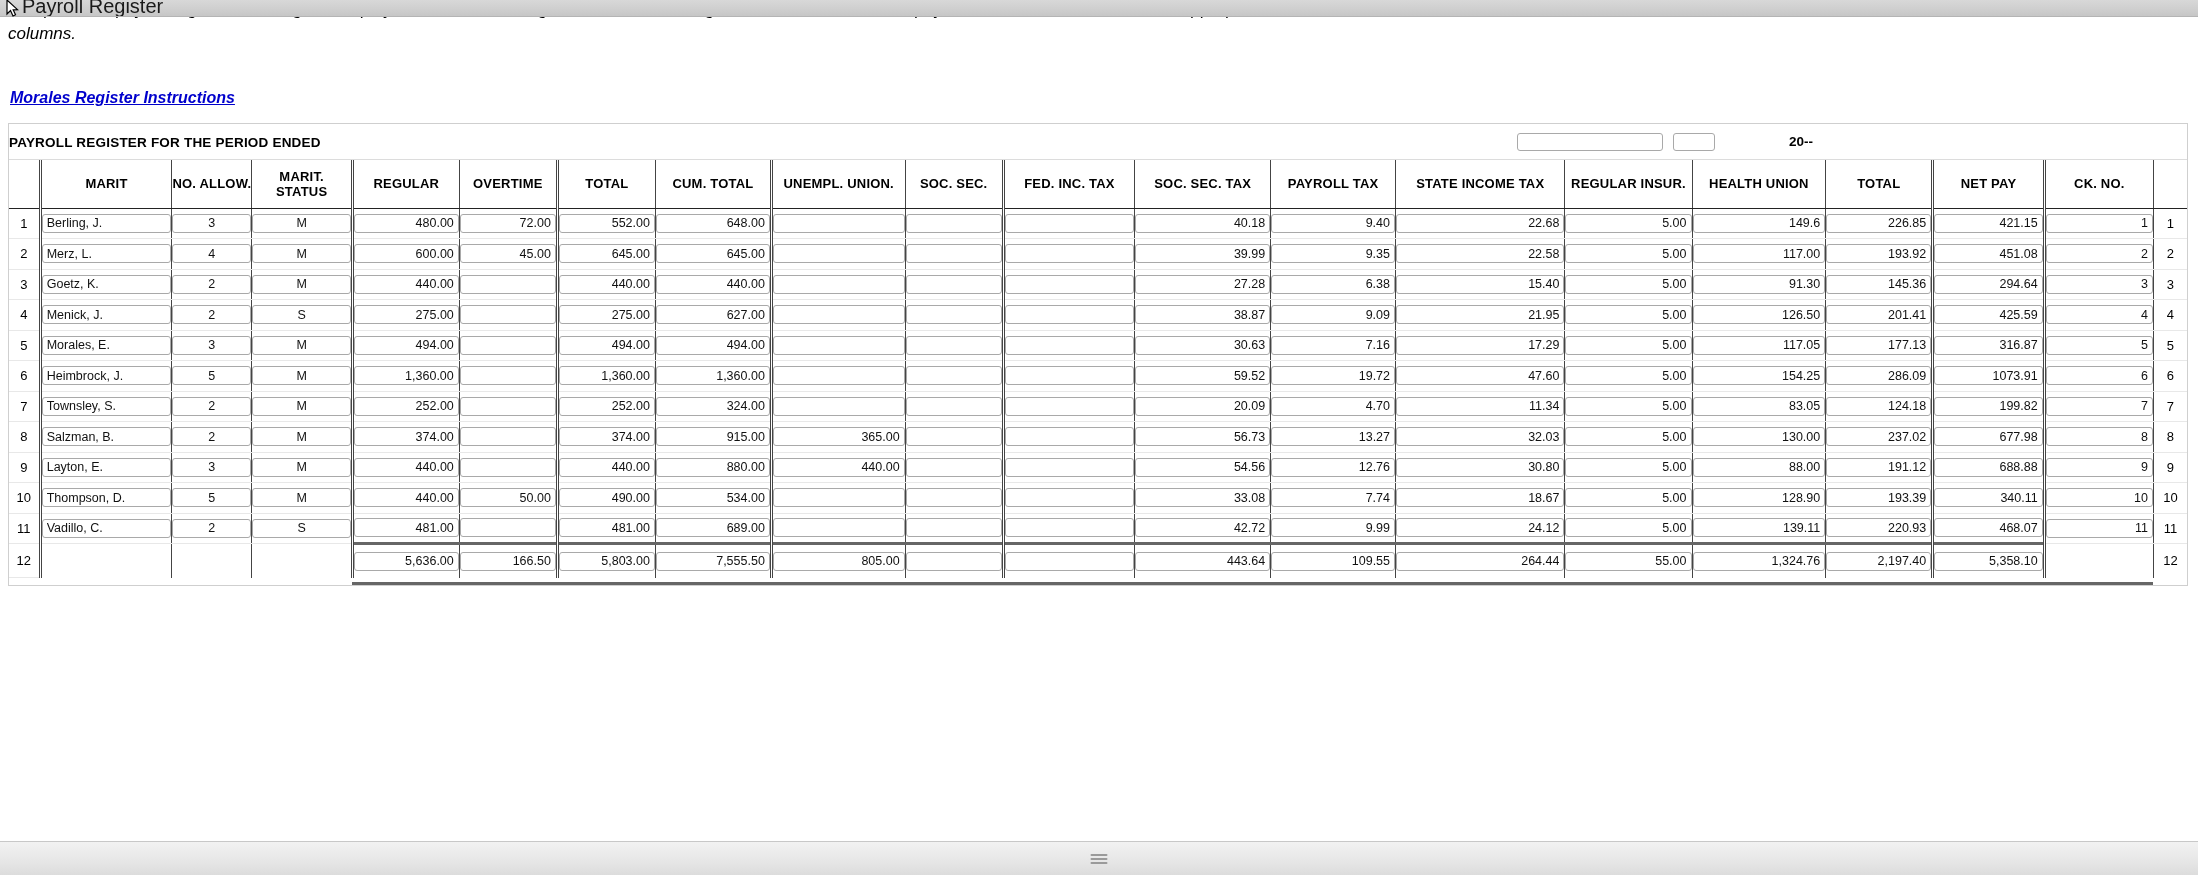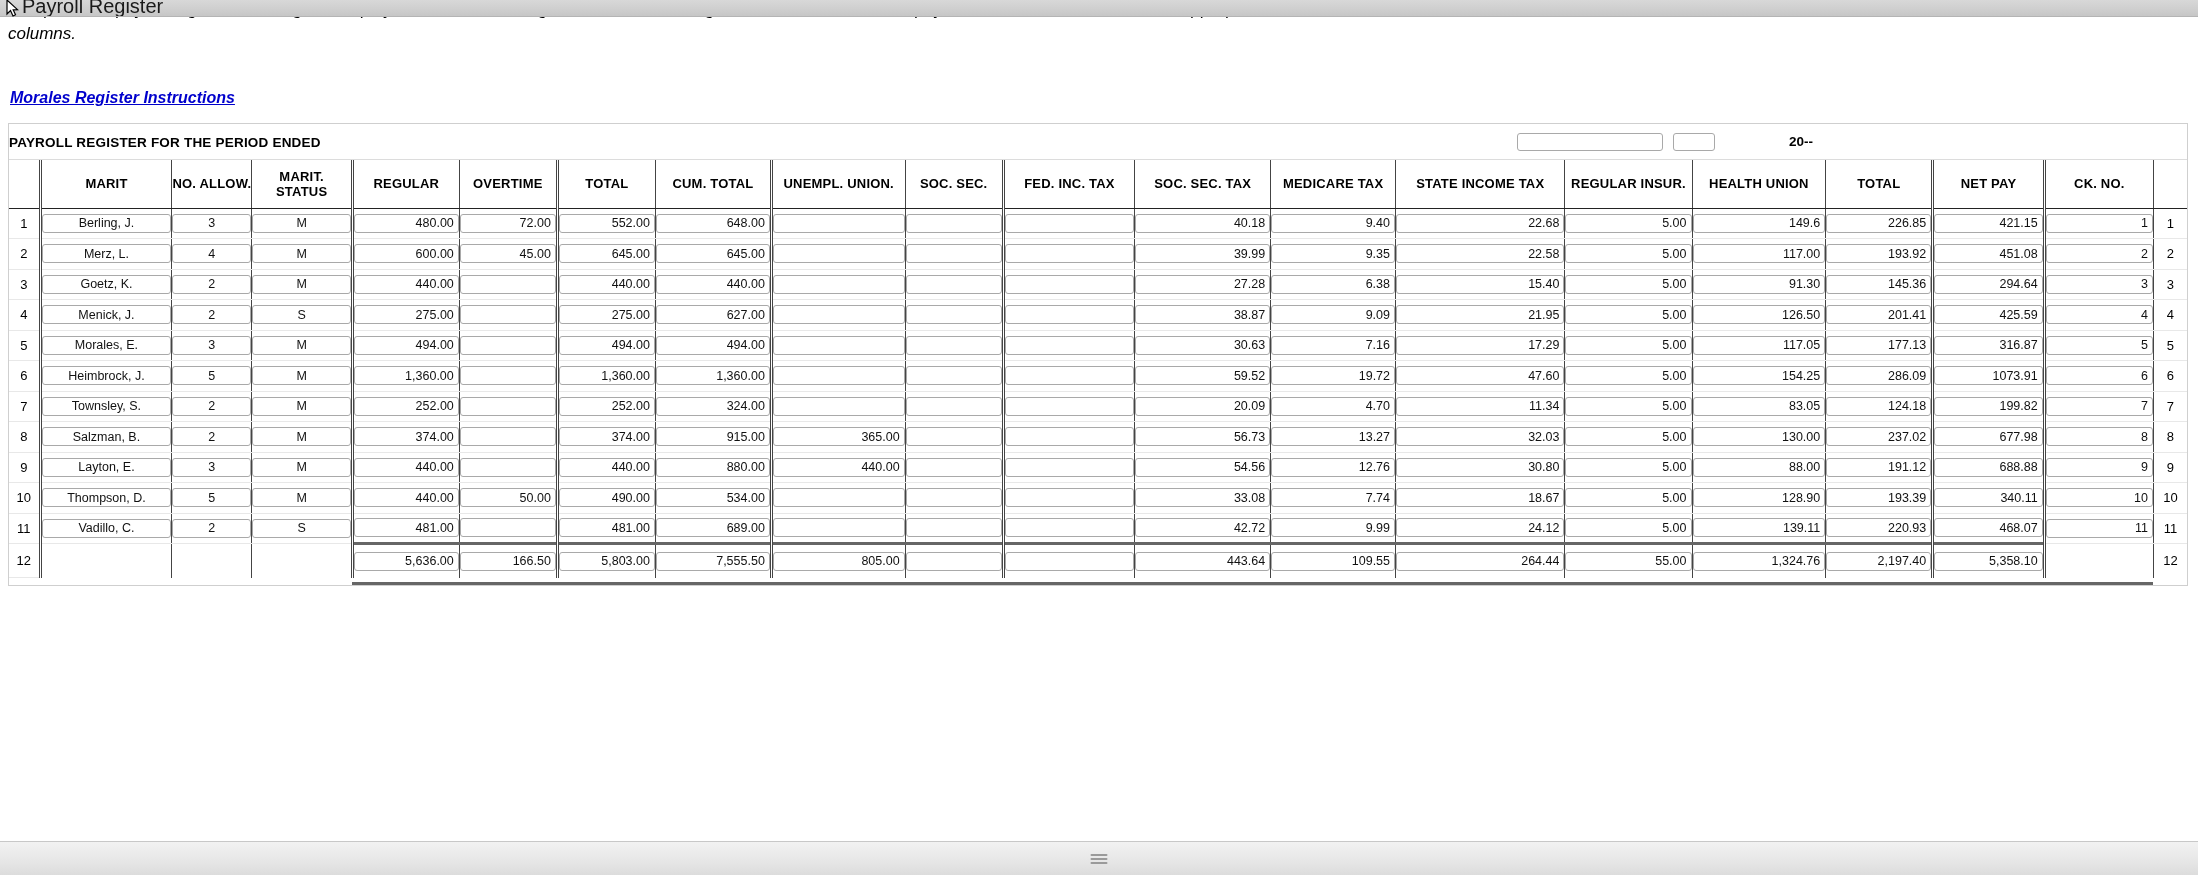--- a/index.html
+++ b/index.html
@@ -195,21 +195,21 @@
     border-radius: 3px;
     background: #fff;
     font-size: 12.5px;
     font-family: "Liberation Sans", sans-serif;
     color: #111;
     padding: 0 4px;
     text-align: right;
     outline: none;
     cursor: text;
   }
-  .fld.text { text-align: center; }
+  .fld.text { text-align: left; }
   .fld.ctr  { text-align: center; }
 
   
   tr.totals-row td.topline { border-top: 3px solid #666; }
   tr.totals-row { height: 34px; }
   tr.totals-row td { border-bottom: none; }
   .totals-underline td.botline { border-bottom: 3px solid #666; }
 
   .spacer-row td { height: 6px; border-bottom: none; }
 
@@ -316,21 +316,21 @@
       <td class="col-head mid vl">NO. ALLOW.</td>
       <td class="col-head mid vl">MARIT. STATUS</td>
       <td class="col-head mid vl2">REGULAR</td>
       <td class="col-head mid vl">OVERTIME</td>
       <td class="col-head mid vl2">TOTAL</td>
       <td class="col-head mid vl">CUM. TOTAL</td>
       <td class="col-head mid vl2">UNEMPL. UNION.</td>
       <td class="col-head mid vl">SOC. SEC.</td>
       <td class="col-head mid vl2">FED. INC. TAX</td>
       <td class="col-head mid vl">SOC. SEC. TAX</td>
-      <td class="col-head mid vl">MEDICARE TAX</td>
+      <td class="col-head mid vl">PAYROLL TAX</td>
       <td class="col-head mid vl">STATE INCOME TAX</td>
       <td class="col-head mid vl">REGULAR INSUR.</td>
       <td class="col-head mid vl">HEALTH UNION</td>
       <td class="col-head mid vl">TOTAL</td>
       <td class="col-head mid vl2">NET PAY</td>
       <td class="col-head mid vl2">CK. NO.</td>
       <td class="col-head vl"></td>
     </tr>
 
     </tbody>

